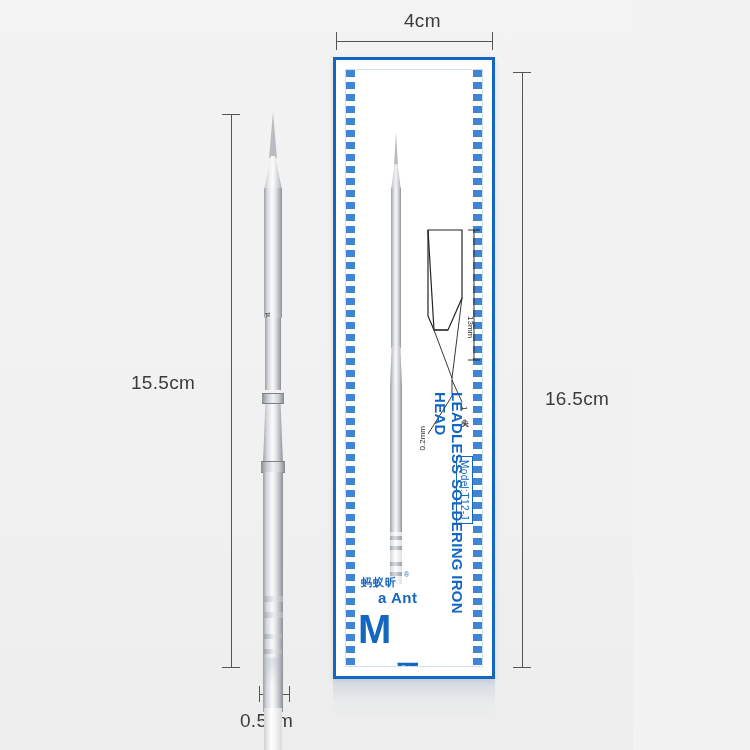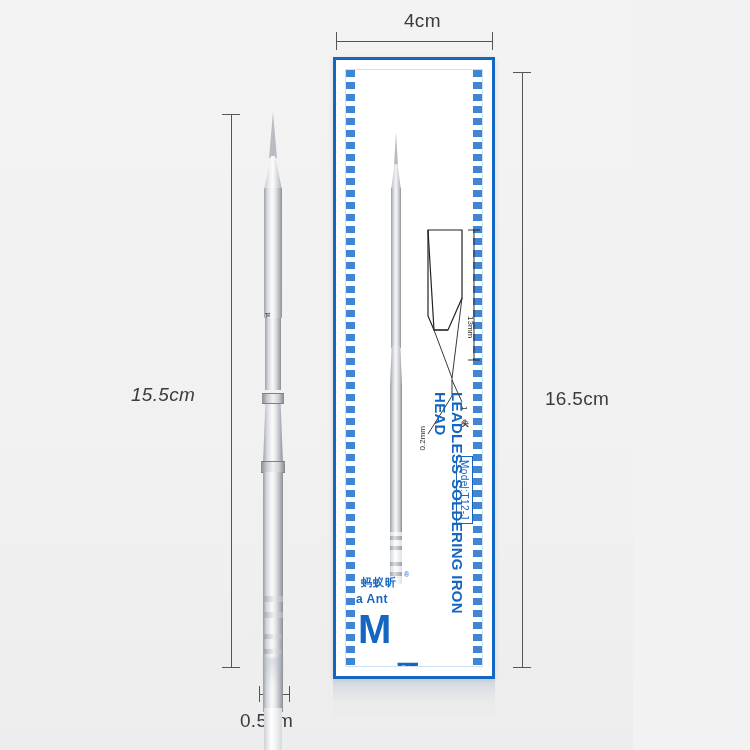--- a/index.html
+++ b/index.html
@@ -289,23 +289,23 @@
     left: 2px;
     bottom: 4px;
     font-size: 40px;
     font-weight: bold;
     color: #1566c0;
     line-height: 38px;
     letter-spacing: -1px;
   }
   .brand-logo-sub {
     position: absolute;
-    left: 0;
+    left: 22px;
     bottom: 46px;
-    font-size: 12px;
+    font-size: 15px;
     font-weight: bold;
     color: #1566c0;
     letter-spacing: 0.5px;
   }
   .brand-cn-small {
     position: absolute;
     left: 5px;
     bottom: 62px;
     font-size: 11px;
     font-weight: bold;
@@ -378,21 +378,21 @@
   <div class="dim-label" style="left:404px; top:10px;">4cm</div>
   <div class="dim-line-h" style="left:336px; top:41px; width:156px;"></div>
   <div class="tick-v" style="left:336px; top:32px; height:18px;"></div>
   <div class="tick-v" style="left:492px; top:32px; height:18px;"></div>
 
   <div class="dim-label" style="left:545px; top:388px;">16.5cm</div>
   <div class="dim-line-v" style="left:522px; top:72px; height:595px;"></div>
   <div class="tick-h" style="left:513px; top:72px; width:18px;"></div>
   <div class="tick-h" style="left:513px; top:667px; width:18px;"></div>
 
-  <div class="dim-label" style="left:131px; top:384px;font-style:italic;">15.5cm</div>
+  <div class="dim-label" style="left:131px; top:372px;">15.5cm</div>
   <div class="dim-line-v" style="left:231px; top:114px; height:553px;"></div>
   <div class="tick-h" style="left:222px; top:114px; width:18px;"></div>
   <div class="tick-h" style="left:222px; top:667px; width:18px;"></div>
 
   <div class="dim-line-h" style="left:259px; top:694px; width:30px;"></div>
   <div class="tick-v" style="left:259px; top:686px; height:16px;"></div>
   <div class="tick-v" style="left:289px; top:686px; height:16px;"></div>
   <div class="dim-label" style="left:240px; top:710px;">0.5cm</div>
 
   <div id="tip-assembly">

